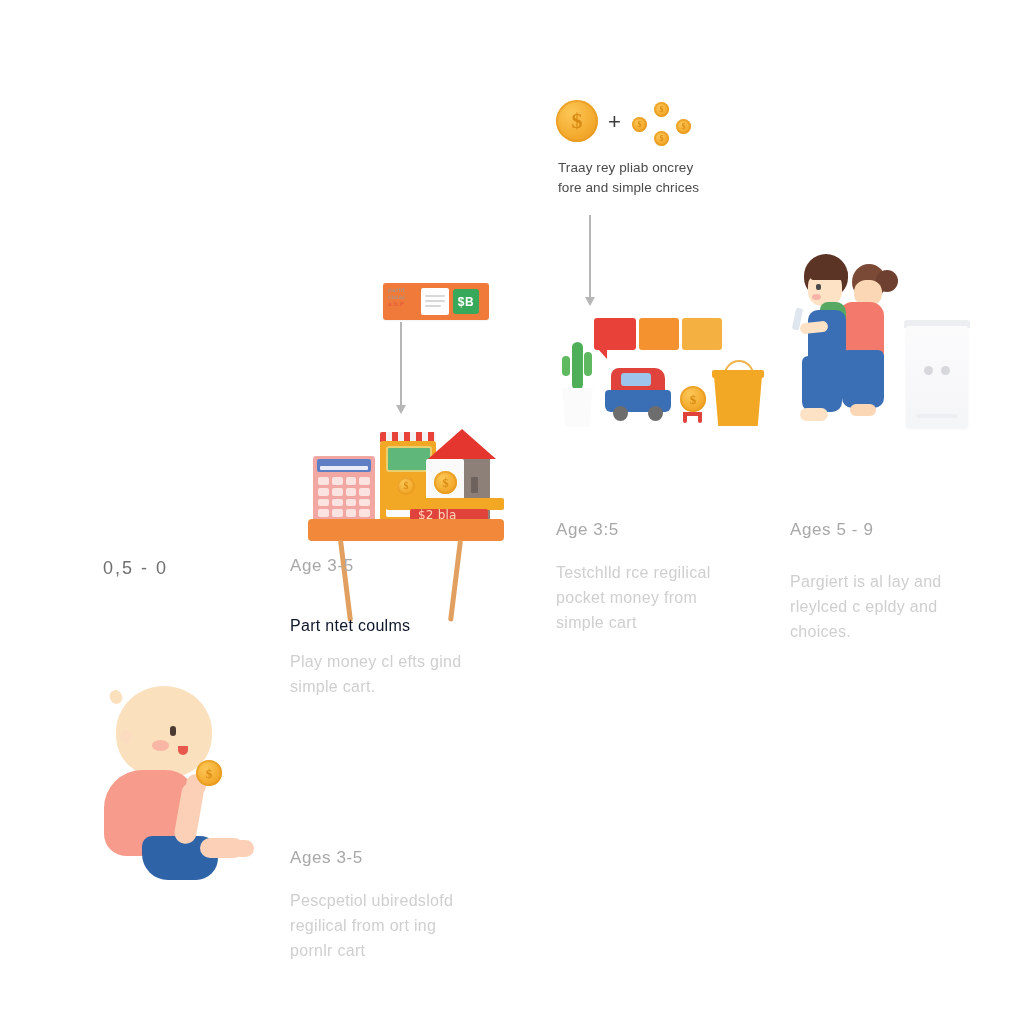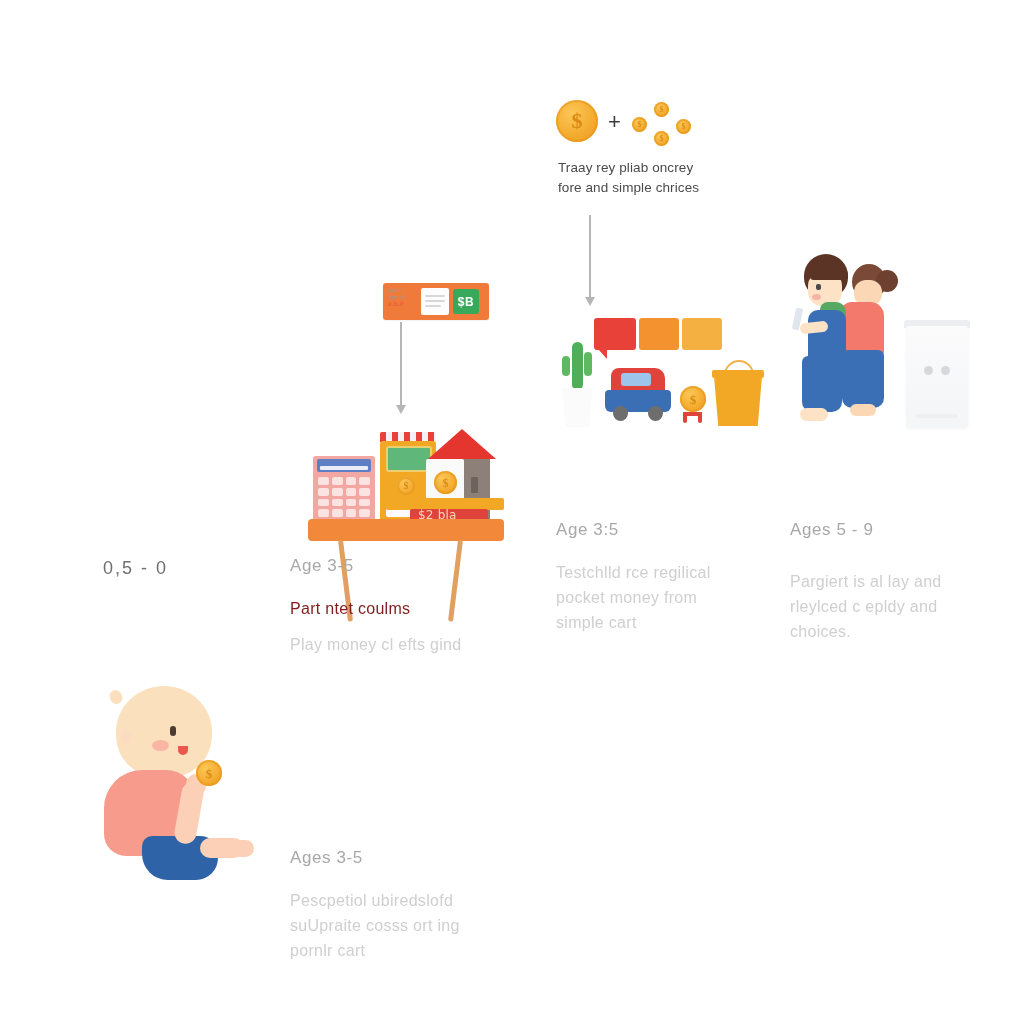--- a/index.html
+++ b/index.html
@@ -22,21 +22,21 @@
     font-weight:400;
     white-space:nowrap;
   }
   .body-line{
     font-size:16px;
     color:#cfcfcf;
     letter-spacing:.3px;
     line-height:25px;
     font-weight:400;
   }
-  .body-line.darker{color:#7f1d1d;}
+  .body-line.darker{color:#0f172a;margin-top:17px;}
   .cap-note{
     font-size:13.5px;
     color:#4a4a4a;
     line-height:20px;
     letter-spacing:.1px;
     font-weight:400;
   }
   .stage-label{
     font-size:18px;
     color:#6f6f6f;
@@ -368,27 +368,28 @@
   </div>
 
   <div class="abs stage-label" style="left:95px;top:558px;margin-left:8px;">0,5 - 0</div>
 
   <div class="abs" style="left:290px;top:556px;width:215px;">
     <div class="age-head">Age 3-5</div>
     <div style="height:20px;"></div>
     <div class="body-line darker">Part ntet coulms</div>
     <div style="height:11px;"></div>
     <div class="body-line">Play money cl efts gind</div>
+    <div class="body-line">simple cart.</div>
   </div>
 
   <div class="abs" style="left:290px;top:848px;width:215px;">
     <div class="age-head">Ages 3-5</div>
     <div style="height:20px;"></div>
     <div class="body-line">Pescpetiol ubiredslofd</div>
-    <div class="body-line">suUpraite cosss ort ing</div>
+    <div class="body-line">regilical from ort ing</div>
     <div class="body-line">pornlr cart</div>
   </div>
 
   <div class="abs" style="left:556px;top:520px;width:200px;">
     <div class="age-head">Age 3:5</div>
     <div style="height:20px;"></div>
     <div class="body-line">Testchlld rce regilical</div>
     <div class="body-line">pocket money from</div>
     <div class="body-line">simple cart</div>
   </div>

